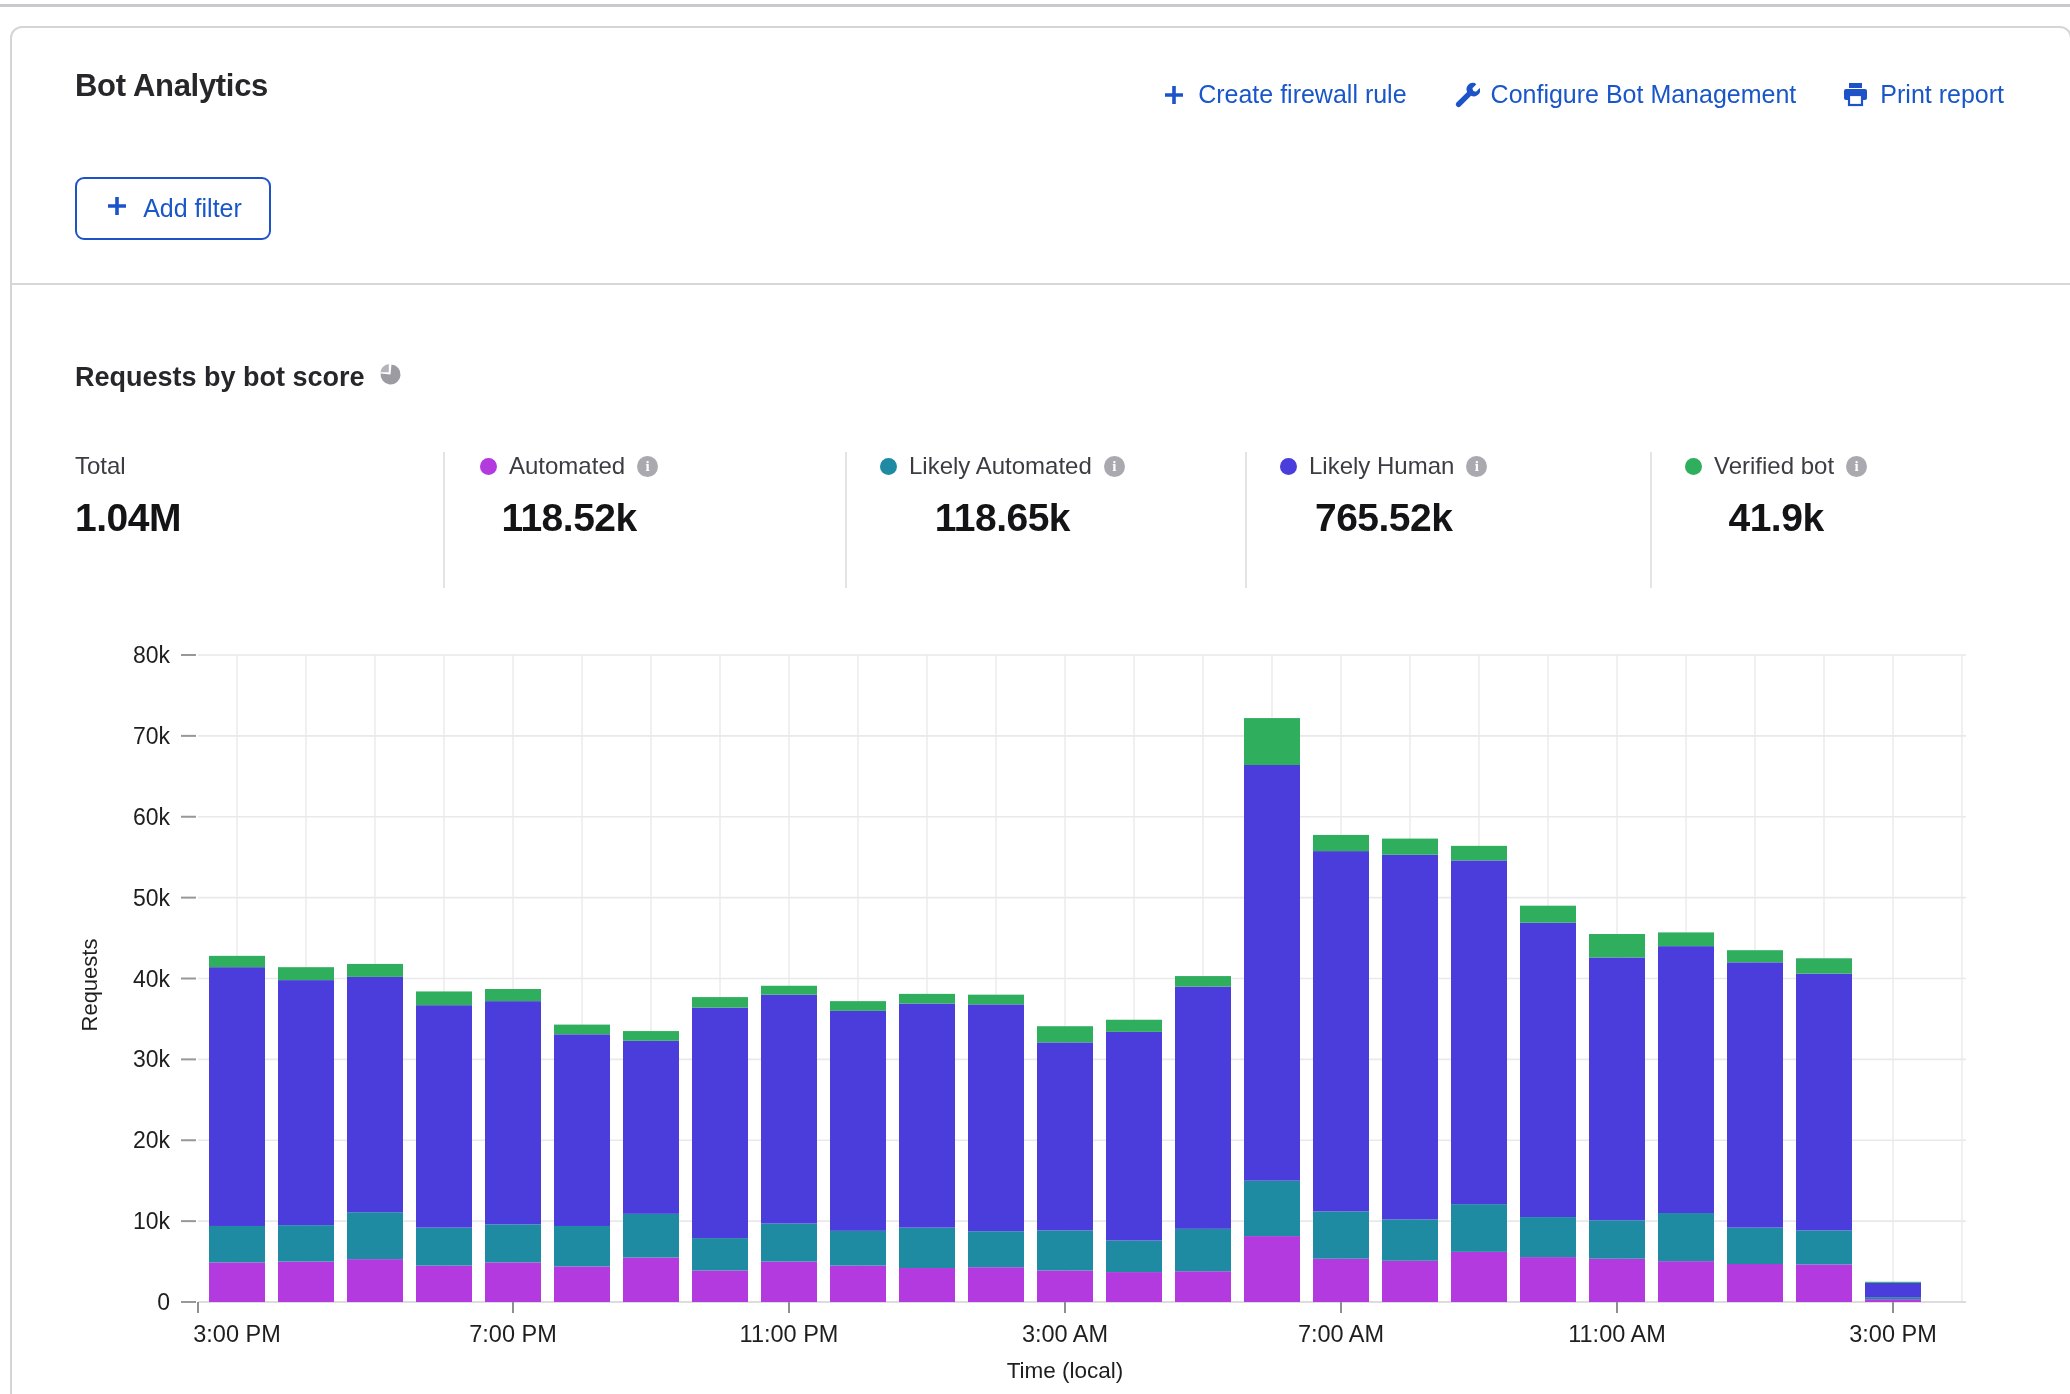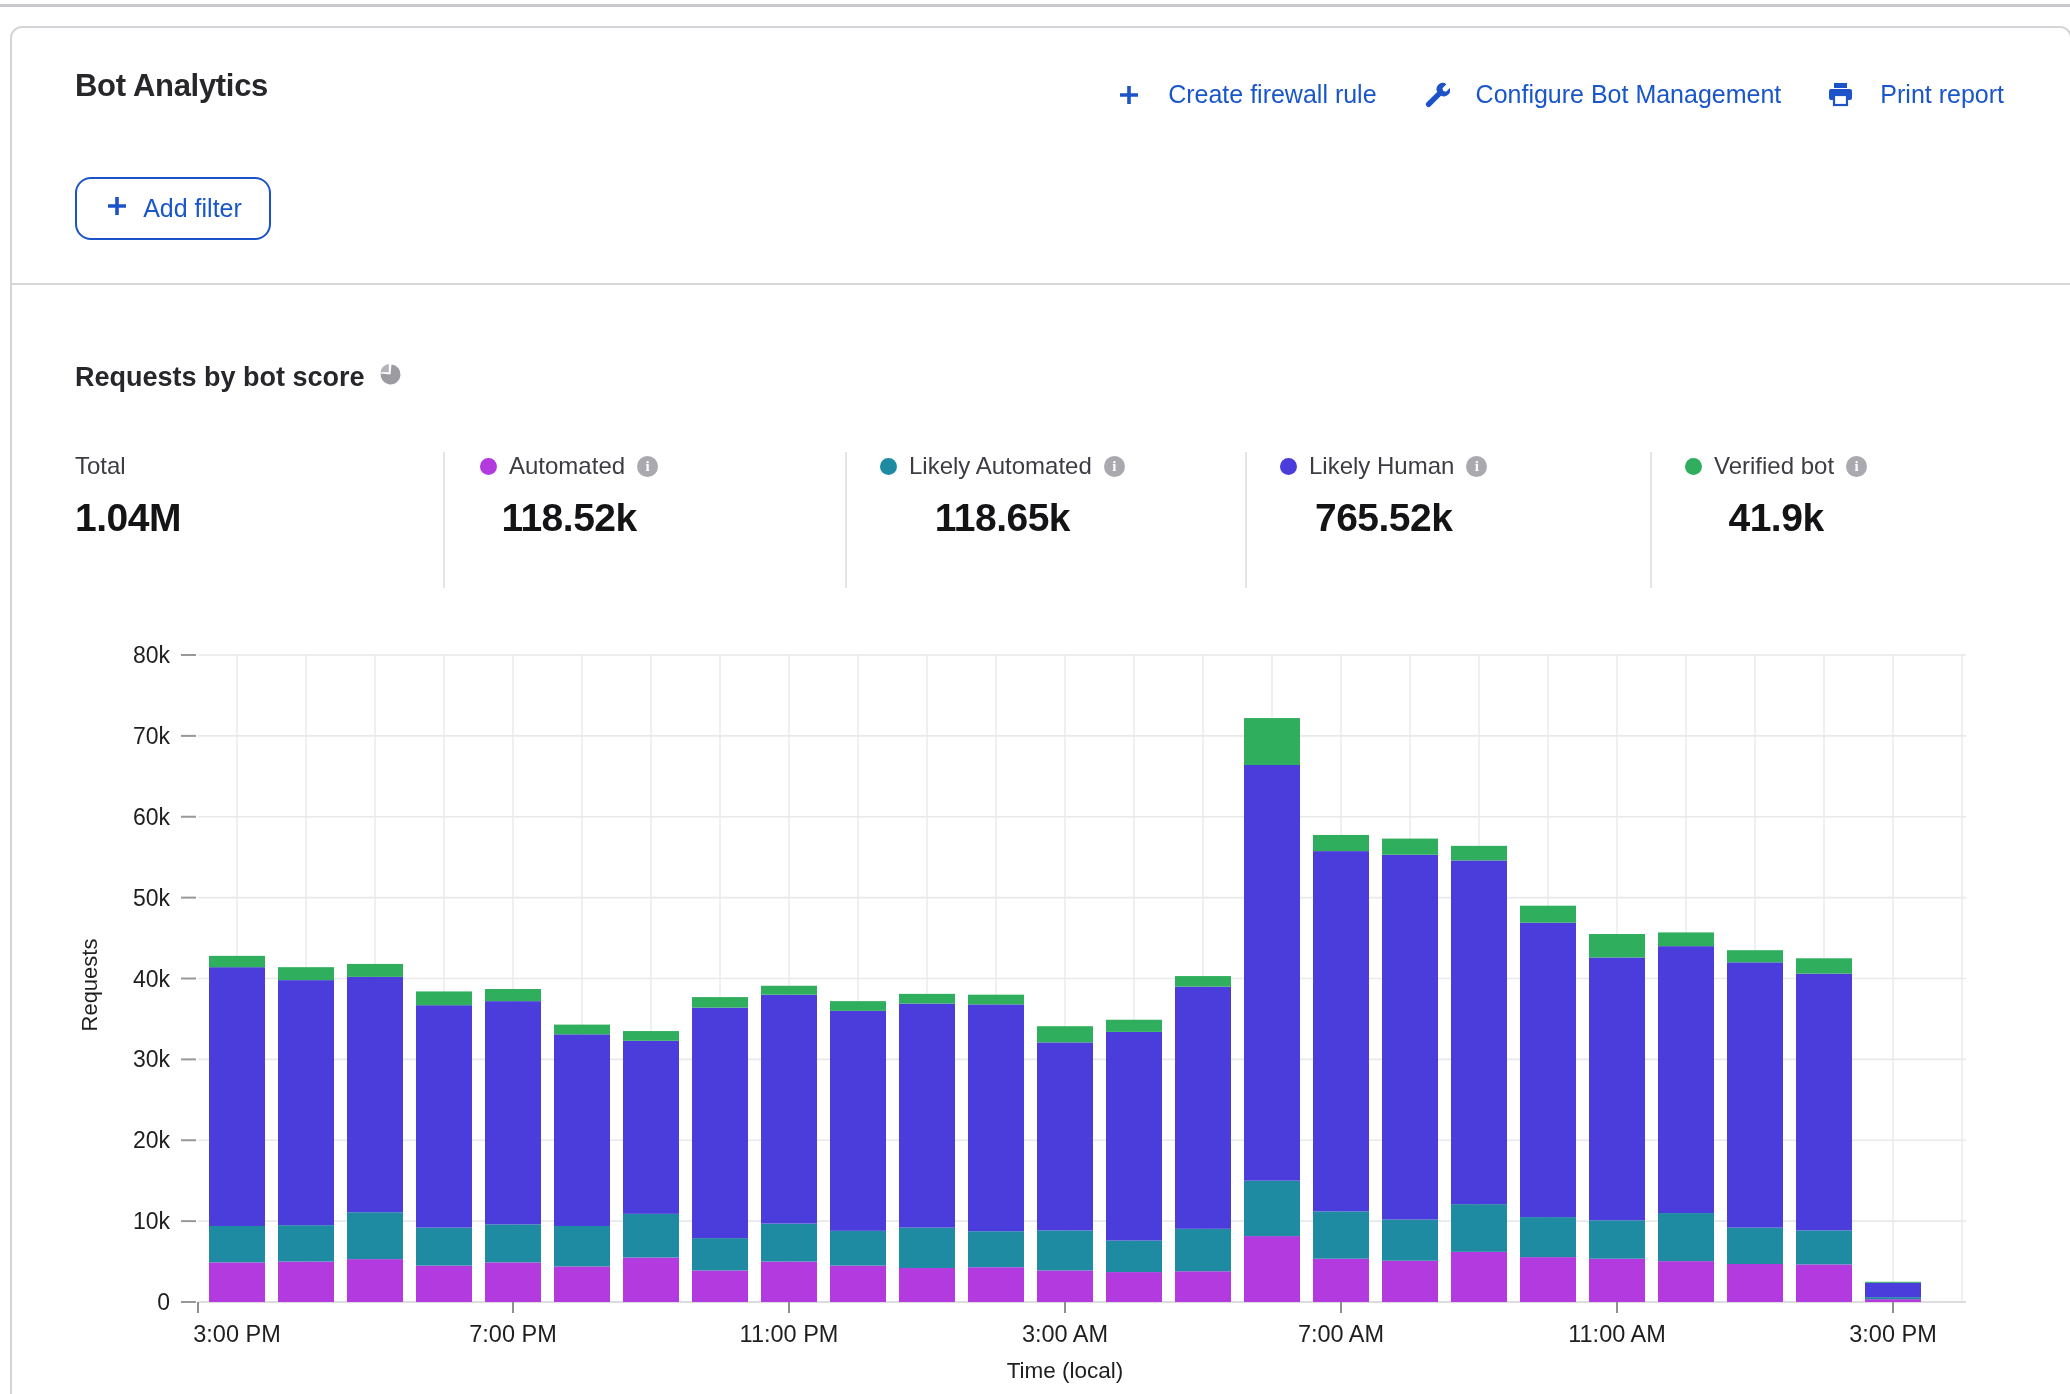--- a/index.html
+++ b/index.html
@@ -6,25 +6,25 @@
   .screen{position:relative;width:2070px;height:1394px;background:#ffffff;overflow:hidden;
           font-family:"Liberation Sans",sans-serif;color:#27272b;padding-left:12px;}
   .screen-topline{position:absolute;top:4px;left:0;right:0;height:3px;background:#c9c9cd;}
   .card{position:absolute;left:10px;top:26px;right:10px;height:1500px;
         border:2px solid #d5d5d9;border-radius:12px;background:#fff;}
   .header-divider{position:absolute;left:12px;right:12px;top:283px;height:2px;background:#d7d7da;}
 
   .page-title{position:absolute;left:75px;top:68px;font-size:31px;font-weight:700;letter-spacing:-.3px;}
 
   .actions{position:absolute;top:80px;right:78px;display:flex;align-items:center;gap:46px;}
-  .action-link{display:flex;align-items:center;gap:26px;color:#1956c9;font-size:25px;cursor:pointer;white-space:nowrap;}
+  .action-link{display:flex;align-items:center;gap:11px;color:#1956c9;font-size:25px;cursor:pointer;white-space:nowrap;}
   .action-link svg{display:block;}
 
   .add-filter{position:absolute;left:75px;top:177px;width:196px;height:63px;background:#fff;
-              border:2px solid #1d53c9;border-radius:16px;display:flex;align-items:center;
+              border:2px solid #1d53c9;border-radius:9px;display:flex;align-items:center;
               justify-content:center;gap:13px;color:#1956c9;font-size:25px;cursor:pointer;box-sizing:border-box;}
 
   .time-select{position:absolute;left:1700px;top:174px;width:313px;height:67px;box-sizing:border-box;
                border:2px solid #7b7b81;border-radius:10px;background:#fff;display:flex;align-items:center;
                justify-content:space-between;padding:0 26px;font-size:25px;color:#2e2e33;cursor:pointer;}
   .caret-down{width:0;height:0;border-left:11px solid transparent;border-right:11px solid transparent;
               border-top:13px solid #6e6e74;}
 
   .section-title{position:absolute;left:75px;top:362px;display:flex;align-items:center;gap:14px;
                  font-size:27px;font-weight:700;color:#27272b;}

